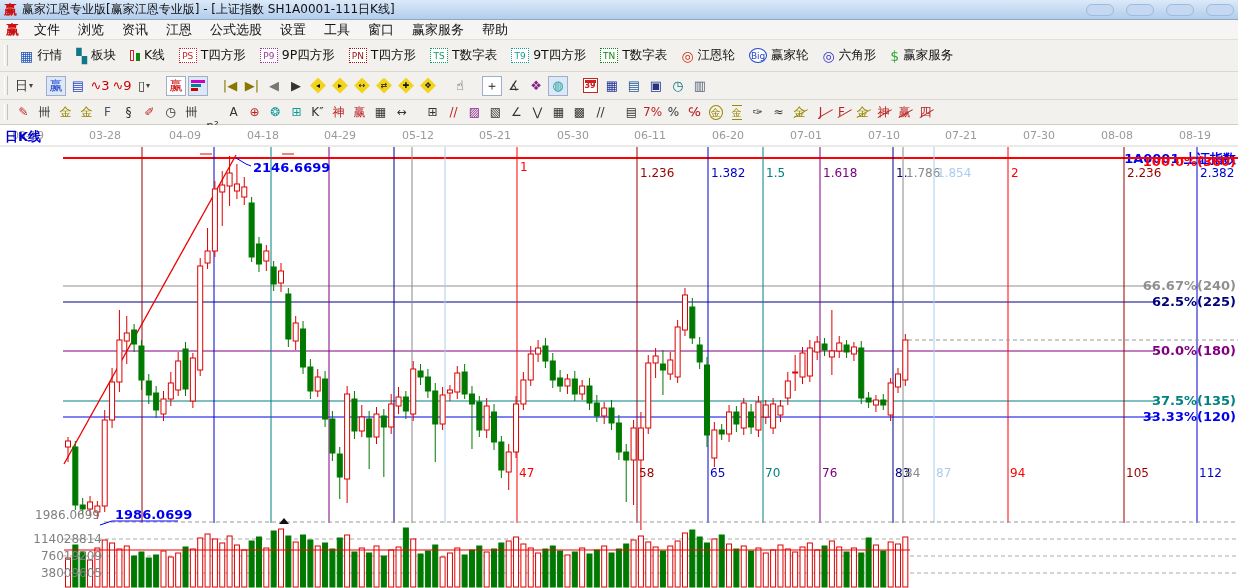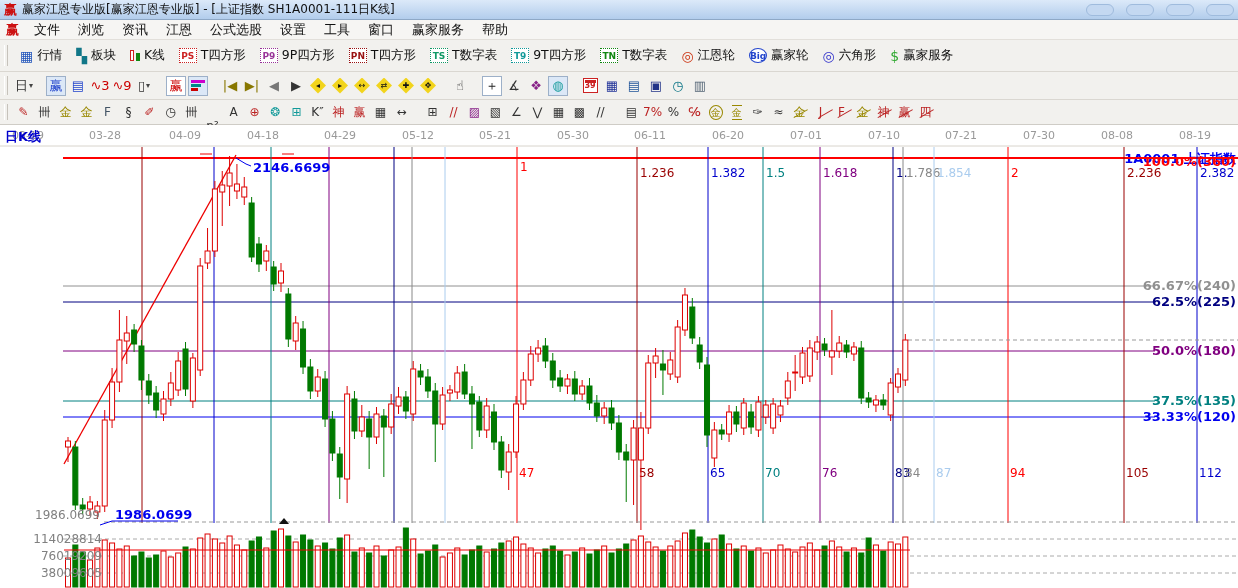--- a/index.html
+++ b/index.html
@@ -20,21 +20,21 @@
   .toolbar { background:#f2f1ee; display:flex; align-items:center; padding:0 2px; }
   .tb1 { height:32px; border-bottom:1px solid #dad7d1; }
   .tb2 { height:28px; border-bottom:1px solid #dad7d1; }
   .tb3 { height:25px; border-bottom:1px solid #cfccc6; }
   .grip { width:4px; height:70%; border-left:1px solid #fff; border-right:1px solid #c6c2bb; margin:0 5px 0 2px; }
   .sep  { width:2px; height:75%; border-left:1px solid #c6c2bb; border-right:1px solid #fff; margin:0 4px; }
 
   .t1item { display:flex; align-items:center; gap:4px; padding:2px 7px; font-size:12.5px; color:#111; }
   .t1item .ig { font-size:14px; line-height:14px; }
   .badge { display:inline-flex; align-items:center; justify-content:center; width:18px; height:15px;
-           border:1px dotted currentColor; font-size:9px; font-weight:bold; background:#fff; }
+           border:1px dotted currentColor; font-size:9px; font-weight:normal; background:#fff; }
   .badge.round { border-radius:50%; border-style:solid;text-align:right; }
   .kic { display:inline-flex; gap:2px; align-items:flex-end; }
   .kic i { display:block; width:4px; height:11px; border:1px solid #cc2222; background:#fff; }
   .kic i + i { height:8px; background:#118811; border-color:#118811; }
 
   .t2item,.t3item { display:inline-flex; align-items:center; justify-content:center; min-width:20px; height:20px;
                     margin:0 1px; font-size:13px; line-height:13px; cursor:default; position:relative; }
   .t3item { min-width:19px; height:18px; font-size:12px; }
   .boxed { border:1px solid #9db0c8; background:#fff; }
   .active { background:#dce8f7; }

